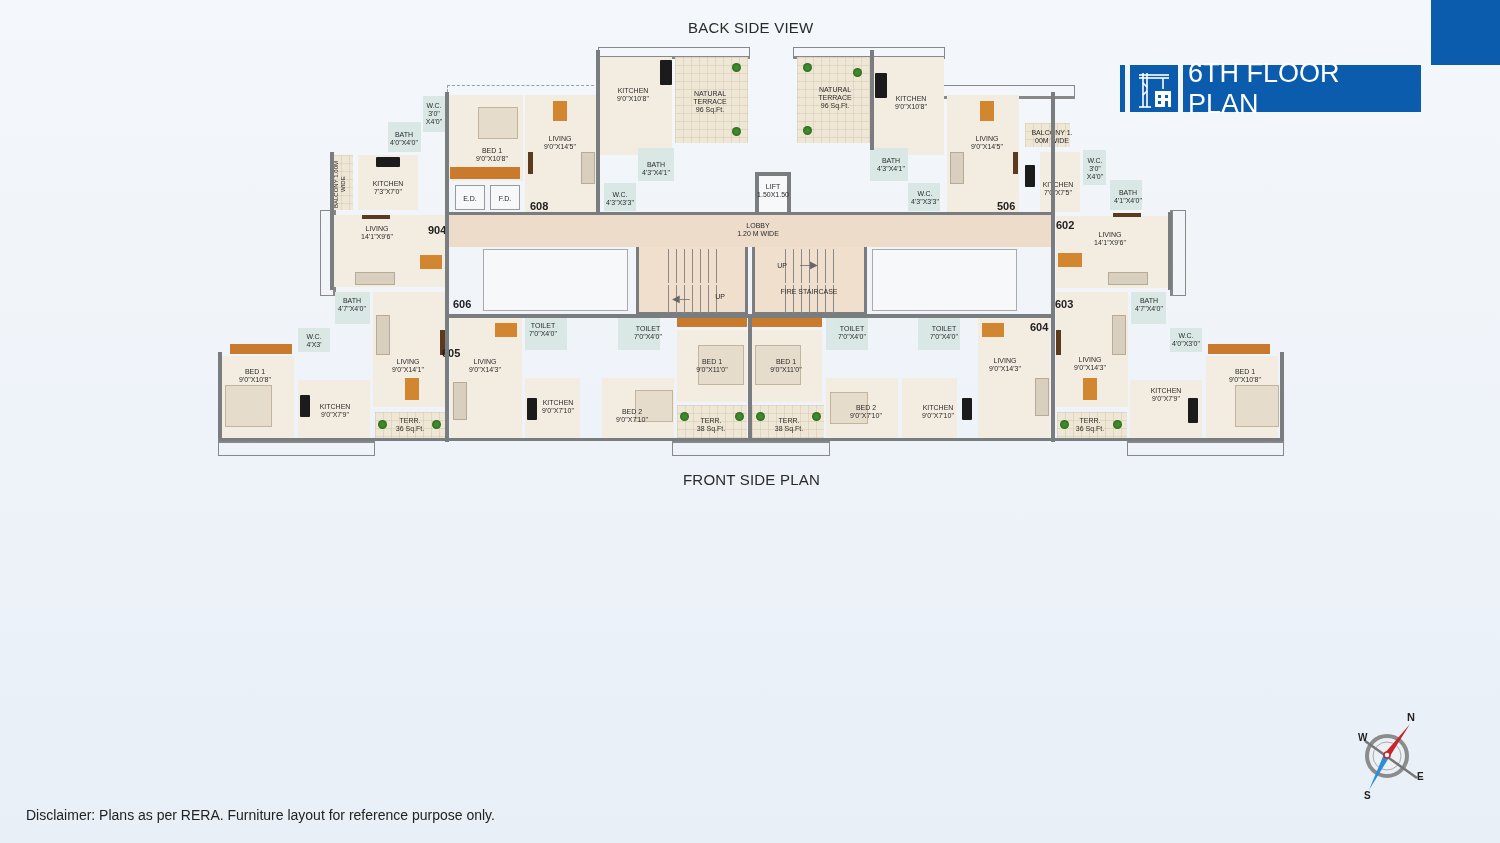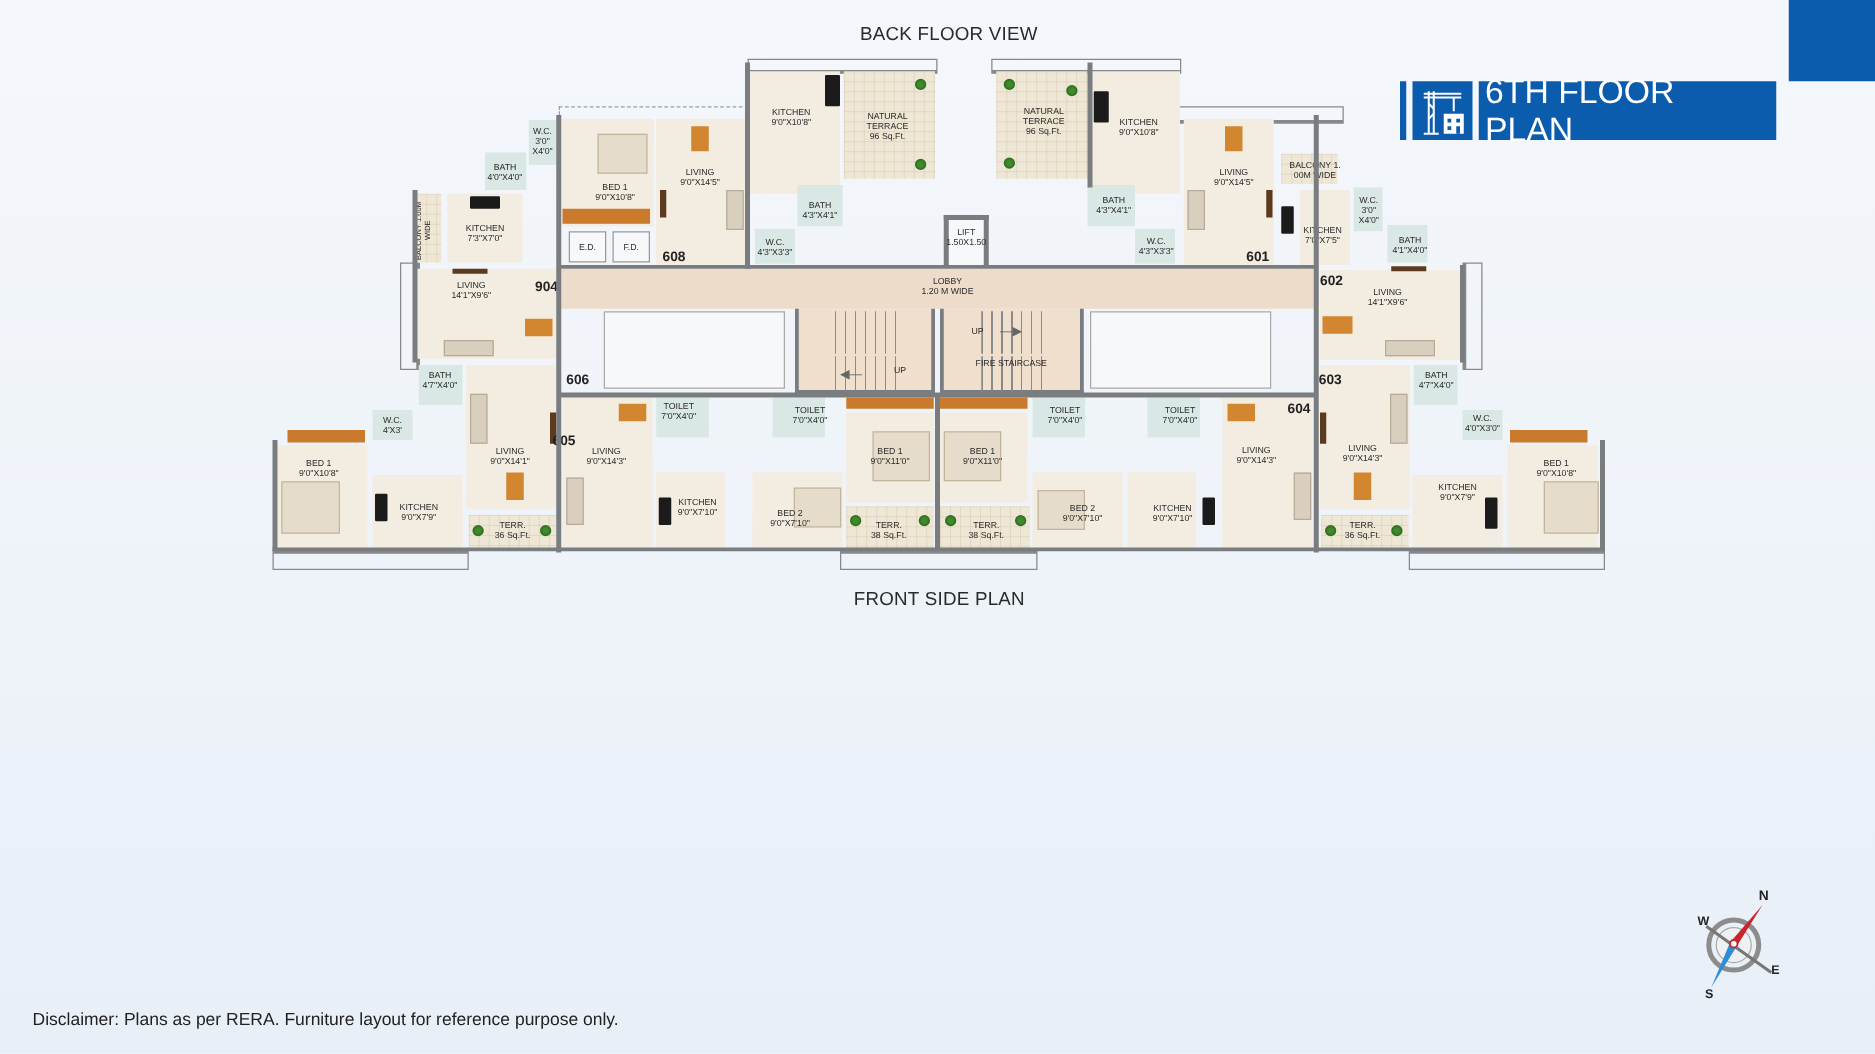--- a/index.html
+++ b/index.html
@@ -58,21 +58,21 @@
       <rect x="20" y="22" width="16" height="16" fill="#fff"></rect>
       <rect x="23" y="26" width="3" height="3" fill="#0b5cad"></rect>
         <rect x="30" y="26" width="3" height="3" fill="#0b5cad"></rect>
       <rect x="23" y="32" width="3" height="3" fill="#0b5cad"></rect>
         <rect x="30" y="32" width="3" height="6" fill="#0b5cad"></rect>
     </svg>
   </div>
   <div class="label">6TH FLOOR PLAN</div>
 </div>
 
-<div class="view-label" style="left:688px;top:19px;">BACK FLOOR VIEW</div>
+<div class="view-label" style="left:688px;top:19px;">BACK SIDE VIEW</div>
 <div class="view-label" style="left:683px;top:471px;">FRONT SIDE PLAN</div>
 
 <div class="plan">
 
   <div class="outline" style="left:447px;top:85px;width:150px;height:10px;border-bottom:none;"></div>
   <div class="outline" style="left:598px;top:47px;width:150px;height:8px;border-bottom:none;border-style:solid;border-color:#888;"></div>
   <div class="outline" style="left:793px;top:47px;width:150px;height:8px;border-bottom:none;border-style:solid;border-color:#888;"></div>
   <div class="outline" style="left:943px;top:85px;width:130px;height:10px;border-bottom:none;border-style:solid;border-color:#888;"></div>
   <div class="outline" style="left:218px;top:440px;width:155px;height:12px;border-top:none;border-style:solid;border-color:#888;"></div>
   <div class="outline" style="left:1127px;top:440px;width:155px;height:12px;border-top:none;border-style:solid;border-color:#888;"></div>
@@ -226,21 +226,21 @@
   <div class="rlabel" style="left:911px;top:95px;"><span>KITCHEN</span><br><span>9'0"X10'8"</span></div>
   <div class="room wet" style="left:870px;top:148px;width:38px;height:33px;"></div>
   <div class="rlabel" style="left:891px;top:157px;"><span>BATH</span><br><span>4'3"X4'1"</span></div>
   <div class="room wet" style="left:908px;top:183px;width:32px;height:28px;"></div>
   <div class="rlabel" style="left:925px;top:190px;"><span>W.C.</span><br><span>4'3"X3'3"</span></div>
   <div class="room" style="left:947px;top:95px;width:72px;height:117px;"></div>
   <div class="table" style="left:980px;top:101px;width:14px;height:20px;"></div>
   <div class="sofa" style="left:950px;top:152px;width:12px;height:30px;"></div>
   <div class="tv" style="left:1013px;top:152px;width:5px;height:22px;"></div>
   <div class="rlabel" style="left:987px;top:135px;"><span>LIVING</span><br><span>9'0"X14'5"</span></div>
-  <div class="unitno" style="left:997px;top:200px;">601</div>
+  <div class="unitno" style="left:997px;top:200px;">506</div>
 
   <div class="room terrace" style="left:1025px;top:123px;width:45px;height:24px;"></div>
   <div class="rlabel" style="left:1052px;top:129px;"><span>BALCONY 1.</span><br><span>00M WIDE</span></div>
   <div class="room" style="left:1040px;top:152px;width:40px;height:60px;"></div>
   <div class="stove" style="left:1025px;top:165px;width:10px;height:22px;"></div>
   <div class="rlabel" style="left:1058px;top:181px;"><span>KITCHEN</span><br><span>7'0"X7'5"</span></div>
   <div class="room wet" style="left:1083px;top:150px;width:23px;height:35px;"></div>
   <div class="rlabel" style="left:1095px;top:157px;"><span>W.C.</span><br>3'0"<br>X4'0"</div>
   <div class="room wet" style="left:1110px;top:180px;width:32px;height:30px;"></div>
   <div class="rlabel" style="left:1128px;top:189px;"><span>BATH</span><br><span>4'1"X4'0"</span></div>

